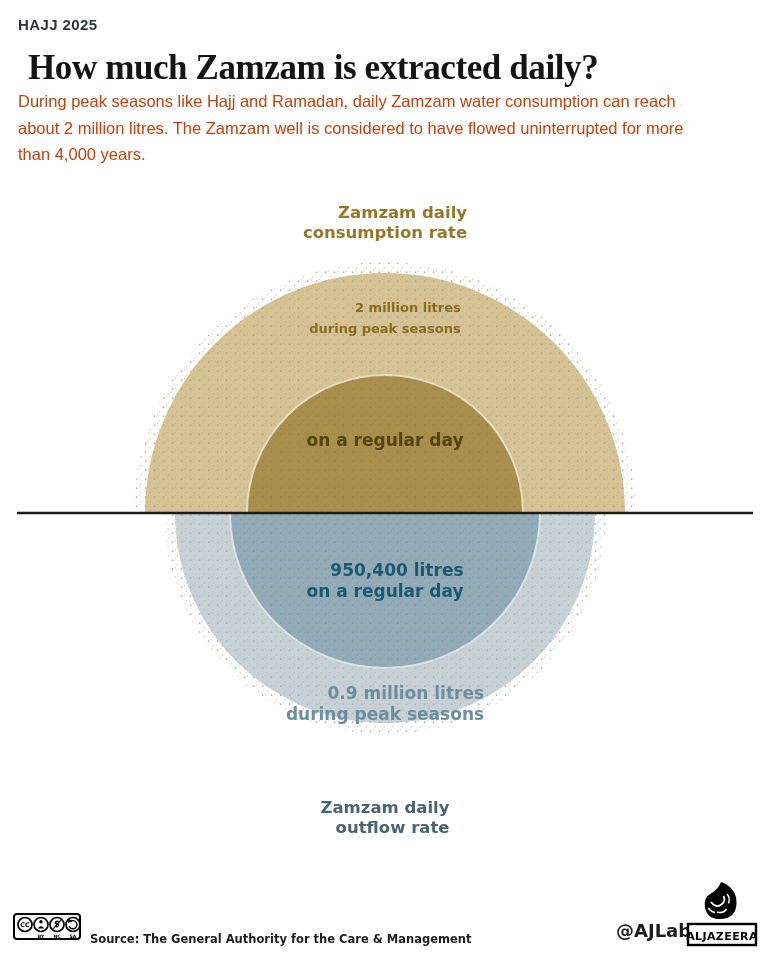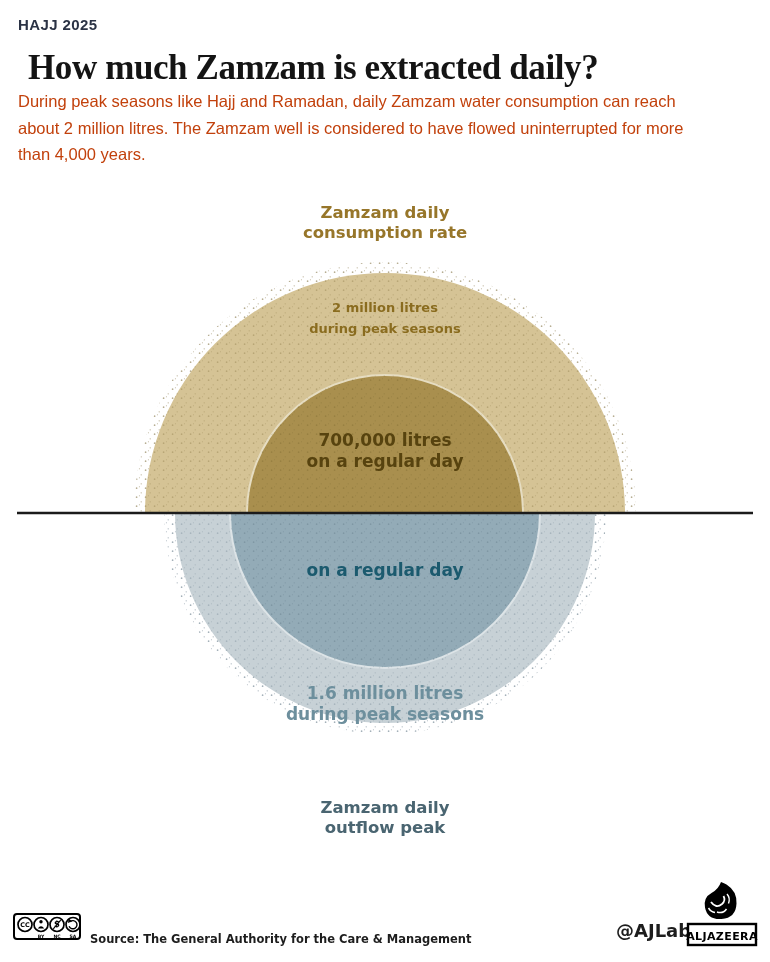--- a/index.html
+++ b/index.html
@@ -17,21 +17,21 @@
     left:16px;top:36px;font-family:"Liberation Serif",serif;font-weight:bold;
     font-size:35px;color:#141414;letter-spacing:-0.4px;
   }
   .subtitle{
     left:18px;top:88px;width:700px;font-size:16.5px;line-height:1.62;
     color:#c2410c;
   }
   
   .clabel{
     position:absolute;left:385px;transform:translateX(-50%);
-    text-align:center;font-family:"DejaVu Sans","Liberation Sans",sans-serif;
+    text-align:right;font-family:"DejaVu Sans","Liberation Sans",sans-serif;
     font-weight:bold;white-space:nowrap;
   }
   .c-top-title{top:203px;font-size:16.5px;line-height:20px;color:#97762a;}
   .c-outer-gold{top:297px;font-size:13px;line-height:21px;color:#8a6c1f;}
   .c-inner-gold{top:430px;font-size:17px;line-height:21px;color:#57430f;}
   .c-inner-blue{top:560px;font-size:17px;line-height:21px;color:#1b5a6e;}
   .c-outer-blue{top:683px;font-size:17px;line-height:21px;color:#6d8f9d;}
   .c-bottom-title{top:798px;font-size:16.5px;line-height:20px;color:#4a6571;}
   
   .source{
@@ -86,36 +86,36 @@
   <div>Zamzam daily</div>
   <div>consumption rate</div>
 </div>
 
 <div class="clabel c-outer-gold">
   <div>2 million litres</div>
   <div>during peak seasons</div>
 </div>
 
 <div class="clabel c-inner-gold">
-  <div>700,000 litres</div>
   <div>on a regular day</div>
 </div>
 
 <div class="clabel c-inner-blue">
+  <div>950,400 litres</div>
   <div>on a regular day</div>
 </div>
 
 <div class="clabel c-outer-blue">
-  <div>1.6 million litres</div>
+  <div>0.9 million litres</div>
   <div>during peak seasons</div>
 </div>
 
 <div class="clabel c-bottom-title">
   <div>Zamzam daily</div>
-  <div>outflow peak</div>
+  <div>outflow rate</div>
 </div>
 
 <svg class="abs" style="left:13px;top:913px;" width="68" height="28" viewBox="0 0 68 28">
   <rect x="1" y="1" width="66" height="25" rx="3" fill="#ffffff" stroke="#000000" stroke-width="2"></rect>
 
   <g>
     <circle cx="12" cy="11.5" r="7" fill="none" stroke="#000" stroke-width="1.7"></circle>
     <text x="12" y="14" text-anchor="middle" font-size="6.4" font-weight="bold" font-family="DejaVu Sans, sans-serif" fill="#000">CC</text>
   </g>
 

